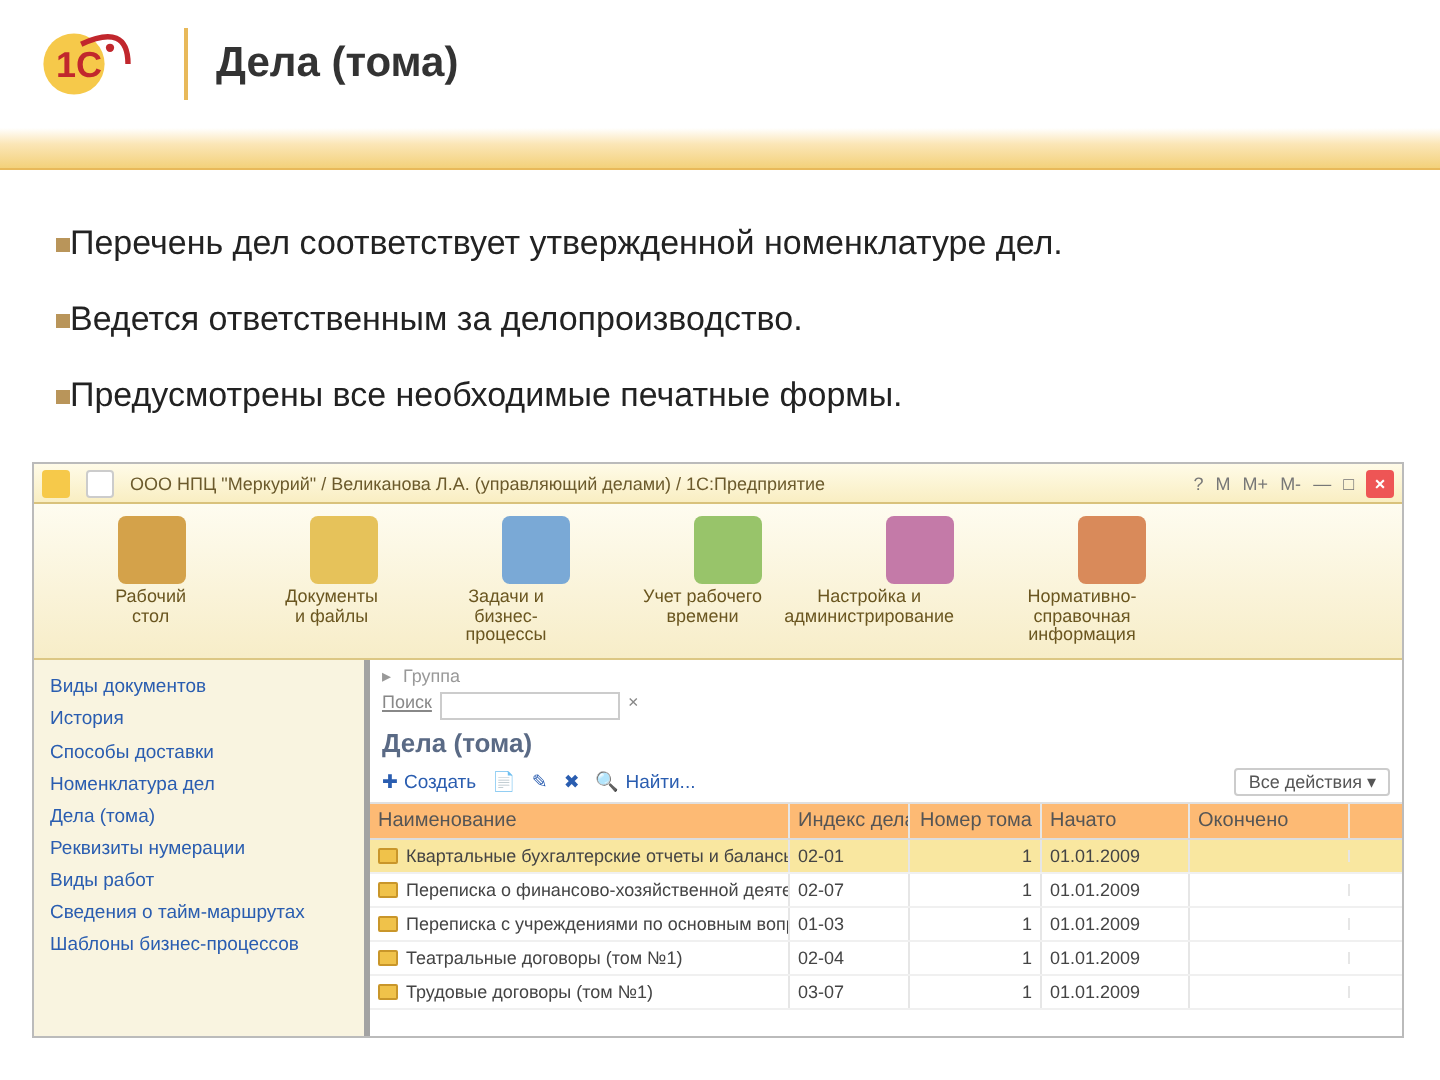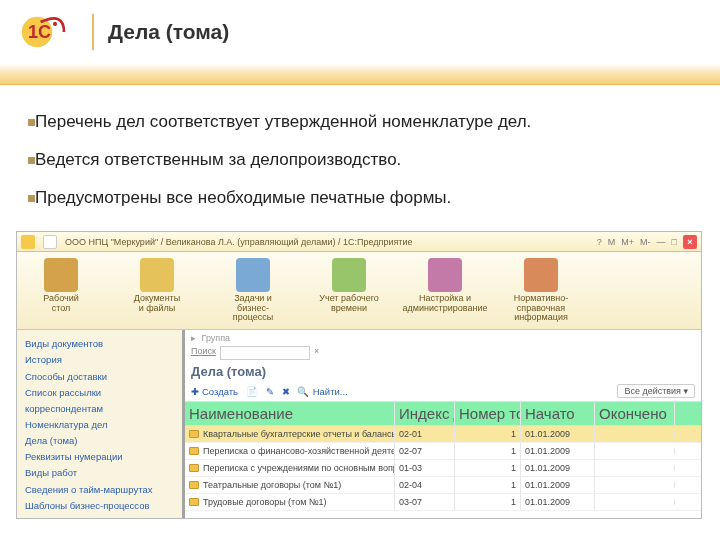--- a/index.html
+++ b/index.html
@@ -16,36 +16,36 @@
 .bul{display:flex;font-size:17px;color:#222;margin:10px 0 16px 0;line-height:1.3}
 .bul .sq{width:7px;height:7px;background:#b9955a;margin-top:8px;flex:0 0 7px}
 .app{margin:0 16px;width:686px;height:288px;border:1px solid #bbb;background:#fff;font-size:10px;color:#444;overflow:hidden;position:relative}
 .app-top{height:20px;background:linear-gradient(#fffbe8,#f9eec2);border-bottom:1px solid #d9c27c;display:flex;align-items:center;padding:0 4px;gap:8px}
 .tb-ico{width:14px;height:14px;border-radius:2px;display:inline-block}
 .app-title{flex:1;font-size:9px;color:#6b5a2c;white-space:nowrap;overflow:hidden}
 .tb-right{display:flex;gap:6px;align-items:center;font-size:9px;color:#777}
 .tb-right span{cursor:default}
 .close{width:14px;height:14px;background:#e55;border-radius:2px;display:flex;align-items:center;justify-content:center;color:#fff;font-weight:700;font-size:9px}
 .sections{height:78px;background:linear-gradient(#fefcf0,#f7edc8);border-bottom:1px solid #dcc784;display:flex;padding:4px 8px;gap:24px}
-.sec{display:flex;flex-direction:column;align-items:center;gap:2px;padding:2px 4px;font-size:9px;color:#6a5620;text-align:center;line-height:1.05;width:72px}
+.sec{display:flex;flex-direction:column;align-items:flex-end;gap:2px;padding:2px 4px;font-size:9px;color:#6a5620;text-align:center;line-height:1.05;width:72px}
 .sec .ic{width:34px;height:34px;border-radius:4px}
 .body{display:flex;height:190px}
 .nav{width:168px;background:#f9f4e0;border-right:3px solid #a3a3a3;padding:6px 8px;font-size:9.5px;color:#8a6d00;line-height:1.7}
 .nav a{color:#2a5db0;text-decoration:none;display:block}
 .main{flex:1;background:#fff;display:flex;flex-direction:column}
 .crumb{padding:3px 6px;font-size:9px;color:#999;display:flex;gap:6px;align-items:center}
 .search{display:flex;gap:4px;padding:0 6px 2px 6px;font-size:9px;color:#888}
 .search span:first-child{text-decoration:underline}
 .search input{border:1px solid #ccc;height:14px;width:90px;font-size:9px;padding:0 3px}
 .ptitle{padding:2px 6px;font-size:13px;font-weight:700;color:#5a6a85}
 .tbar{display:flex;gap:8px;padding:3px 6px;font-size:9.5px;align-items:center;border-bottom:1px solid #e0e0e0}
 .tbar .btn{color:#2a5db0;cursor:pointer;display:flex;gap:3px;align-items:center}
 .tbar .actions{margin-left:auto;color:#555;border:1px solid #ccc;padding:1px 6px;border-radius:2px;font-size:9px}
 .grid{flex:1;overflow:hidden}
-.ghead{display:flex;background:#86efac;border-bottom:1px solid #ddd;font-size:15px;color:#555}
+.ghead{display:flex;background:#fdba74;border-bottom:1px solid #ddd;font-size:10px;color:#555}
 .ghead div,.grow div{padding:3px 4px;border-right:1px solid #e6e6e6;white-space:nowrap;overflow:hidden}
 .c1{width:210px}.c2{width:60px}.c3{width:66px;text-align:right}.c4{width:74px}.c5{width:80px}
 .grow{display:flex;font-size:9px;border-bottom:1px solid #f0f0f0;align-items:center;height:17px}
 .grow.sel{background:#f9e7a0}
 .grow .c1{display:flex;gap:4px;align-items:center}
 .fico{width:10px;height:8px;background:#f0c24a;border:1px solid #c9962a;border-radius:1px;flex:0 0 10px}
 </style>
 </head>
 <body>
 
@@ -122,21 +122,20 @@
           <div class="ic" style="background:#d98a5a"></div>
           <div>Нормативно-справочная<br>информация</div>
         </div>
       </div>
 
     <div class="body">
       <div class="nav" id="nav">
           <a>Виды документов</a>
           <a>История</a>
           <a>Способы доставки</a>
-          <a>Список рассылки корреспондентам</a>
           <a>Номенклатура дел</a>
           <a>Дела (тома)</a>
           <a>Реквизиты нумерации</a>
           <a>Виды работ</a>
           <a>Сведения о тайм-маршрутах</a>
           <a>Шаблоны бизнес-процессов</a>
         </div>
       <div class="main">
         <div class="crumb">▸ <span>Группа</span></div>
         <div class="search">

